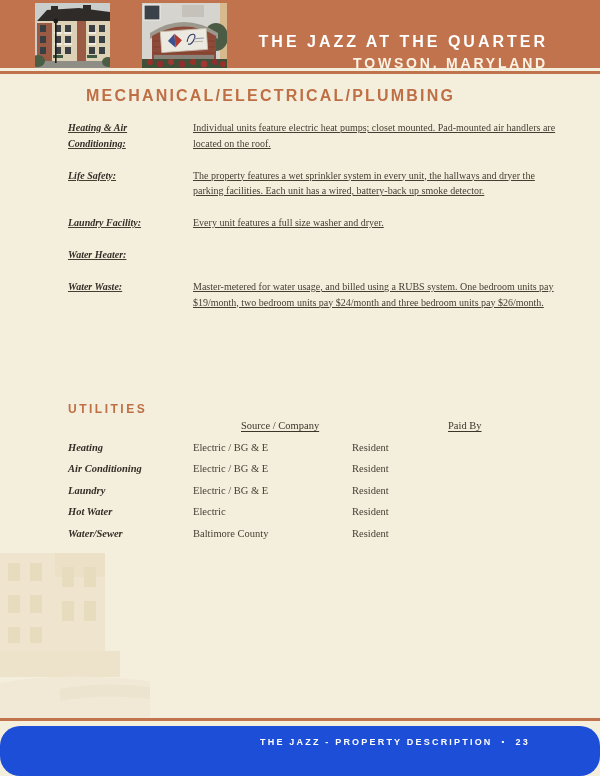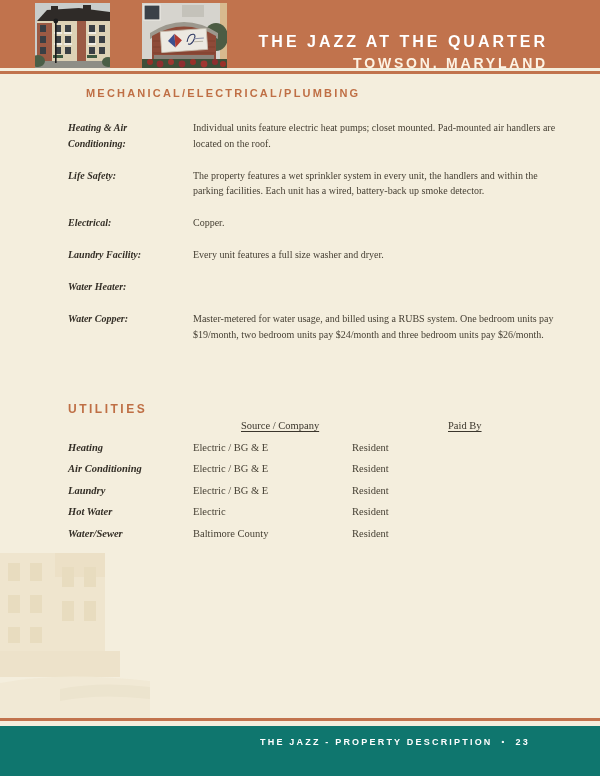--- a/index.html
+++ b/index.html
@@ -17,40 +17,40 @@
   .photo-sign { left:142px; width:85px; height:65px; }
   .banner { position:absolute; top:33px; right:52px; text-align:right;
             font-family:"Liberation Sans", sans-serif; font-weight:bold; }
   .banner-title { font-size:16px; letter-spacing:3px; color:#ffffff; white-space:nowrap; }
   .banner-sub   { font-size:14px; letter-spacing:2.8px; color:#fdf3e4; margin-top:4px; white-space:nowrap; }
   
   .sec-heading {
     position:absolute; left:68px; font-family:"Liberation Sans", sans-serif;
     font-weight:bold; color:#bf6f45; white-space:nowrap;
   }
-  .mep-heading { top:87px; font-size:11px; letter-spacing:2.2px;padding-left:18px; }
+  .mep-heading { top:87px; font-size:16px; letter-spacing:2.2px;padding-left:18px; }
   .util-heading { top:402px; font-size:12px; letter-spacing:2.5px; }
   
   .mep-rows { position:absolute; left:68px; top:120px; width:494px; font-size:10px; line-height:15.5px; }
-  .mep-row { display:flex; margin-bottom:16.5px; }
+  .mep-row { display:flex; margin-bottom:16.5px;text-decoration:underline; }
   .mep-label { flex:none; width:125px; font-style:italic; font-weight:bold; color:#332e26; padding-right:6px; }
   .mep-value { flex:1; color:#453f33; }
   
   .util-table { position:absolute; left:68px; top:420px; width:494px; font-size:10.5px; }
   .ut-row { display:flex; height:21.5px; align-items:flex-start; }
   .ut-col1 { flex:none; width:125px; font-style:italic; font-weight:bold; color:#332e26; }
   .ut-col2 { flex:none; width:159px; }
   .ut-col3 { flex:1; }
   .ut-head { font-weight:normal; color:#3b362c;gap:48px; }
   .ut-head .u { text-decoration:underline; text-underline-offset:2px; font-style:normal; font-weight:normal; }
   
   .ghost { position:absolute; left:0; top:553px; width:150px; height:165px; pointer-events:none; }
   
   .footer-rule { position:absolute; top:718px; left:0; width:600px; height:3px; background:#c1734d; }
-  .footer-band { position:absolute; top:726px; left:0; width:600px; height:50px; background:#0f766e; }
+  .footer-band { position:absolute; top:726px; left:0; width:600px; height:50px; background:#1d4ed8;border-radius:20px; }
   .footer-text {
     position:absolute; top:11px; right:70px; color:#ffffff;
     font-family:"Liberation Sans", sans-serif; font-weight:bold;
     font-size:9px; letter-spacing:2.2px; white-space:nowrap;
   }
   .footer-bullet { display:inline-block; margin:0 9px; font-size:8px; vertical-align:1px; }
 </style>
 </head>
 <body>
 
@@ -150,35 +150,31 @@
 
   <div class="sec-heading mep-heading">MECHANICAL/ELECTRICAL/PLUMBING</div>
 
   <div class="mep-rows">
     <div class="mep-row">
       <div class="mep-label">Heating &amp; Air Conditioning:</div>
       <div class="mep-value">Individual units feature electric heat pumps; closet mounted.  Pad-mounted air handlers are located on the roof.</div>
     </div>
     <div class="mep-row">
       <div class="mep-label">Life Safety:</div>
-      <div class="mep-value">The property features a wet sprinkler system in every unit, the handlers and within the parking facilities. Each unit has a wired, battery-back up smoke detector.</div>
-    </div>
-    <div class="mep-row">
-      <div class="mep-label">Electrical:</div>
-      <div class="mep-value">Copper.</div>
+      <div class="mep-value">The property features a wet sprinkler system in every unit, the hallways and dryer the parking facilities. Each unit has a wired, battery-back up smoke detector.</div>
     </div>
     <div class="mep-row">
       <div class="mep-label">Laundry Facility:</div>
       <div class="mep-value">Every unit features a full size washer and dryer.</div>
     </div>
     <div class="mep-row">
       <div class="mep-label">Water Heater:</div>
     </div>
     <div class="mep-row">
-      <div class="mep-label">Water Copper:</div>
+      <div class="mep-label">Water Waste:</div>
       <div class="mep-value">Master-metered for water usage, and billed using a RUBS system. One bedroom units pay $19/month, two bedroom units pay $24/month and three bedroom units pay $26/month.</div>
     </div>
   </div>
 
   <div class="sec-heading util-heading">UTILITIES</div>
 
   <div class="util-table">
     <div class="ut-row ut-head">
       <div class="ut-col1"></div>
       <div class="ut-col2"><span class="u">Source / Company</span></div>

